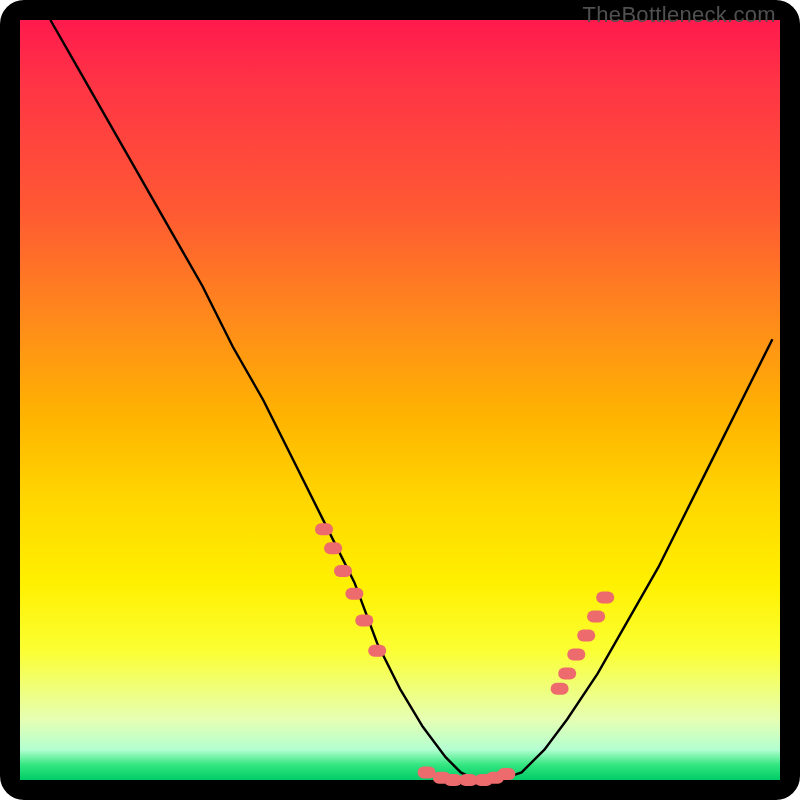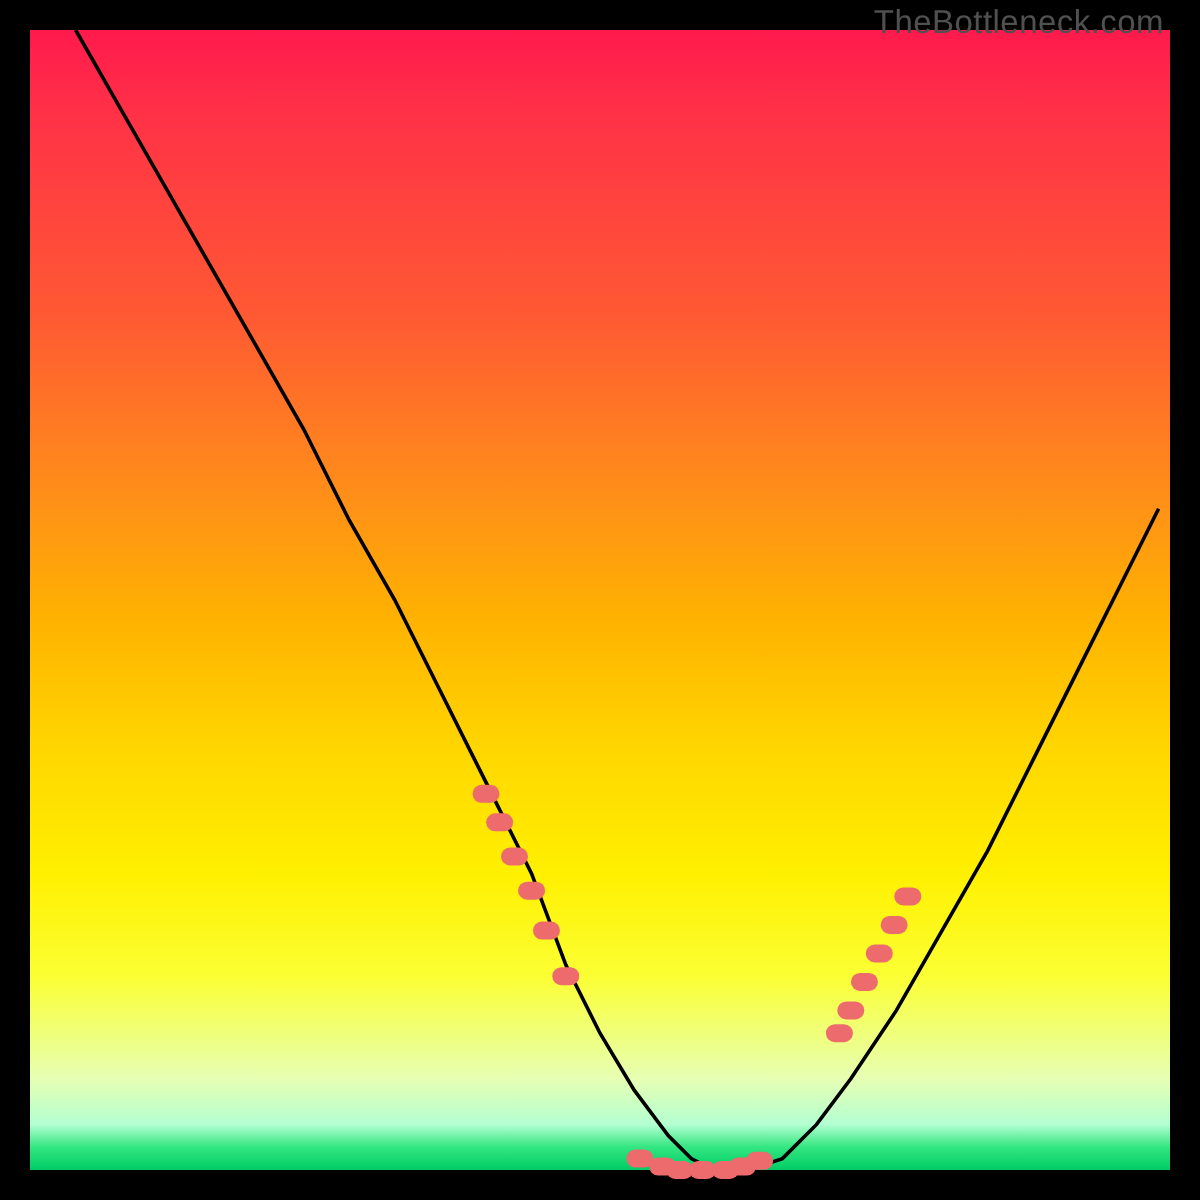--- a/index.html
+++ b/index.html
@@ -9,20 +9,21 @@
     width: 800px;
     height: 800px;
     overflow: hidden;
     font-family: Arial, Helvetica, sans-serif;
   }
   .frame {
     position: relative;
     width: 800px;
     height: 800px;
     background: #000;
+    border-radius: 24px;
   }
   .plot {
     position: absolute;
     left: 20px;
     top: 20px;
     width: 760px;
     height: 760px;
     
     background: linear-gradient(
       to bottom,

